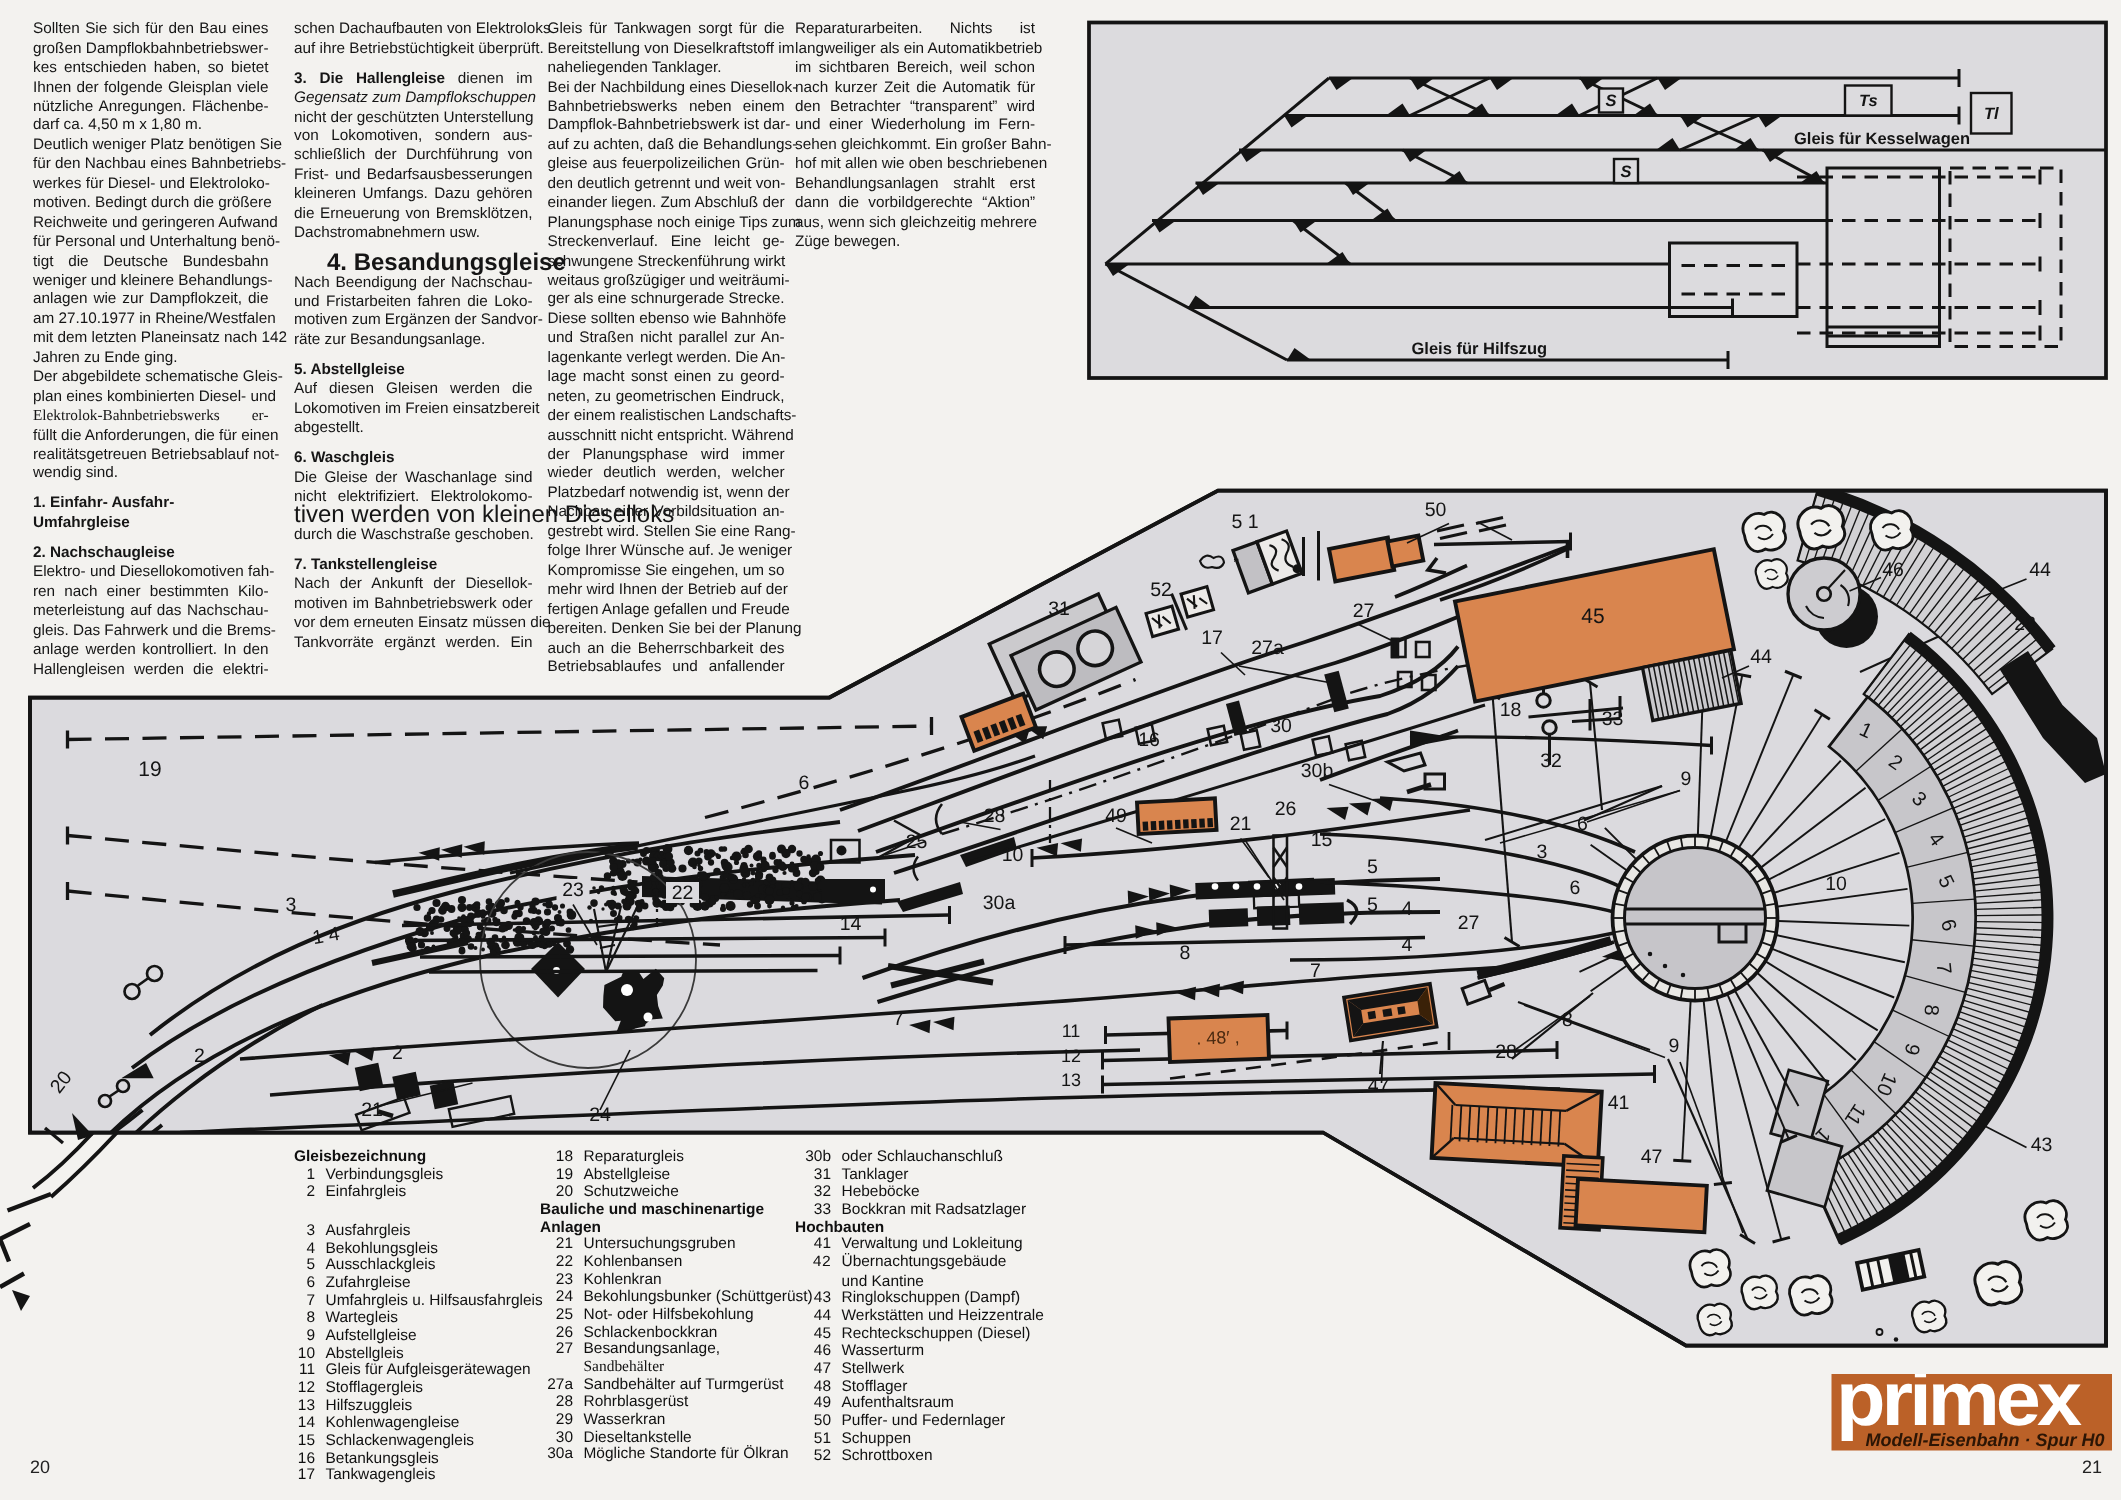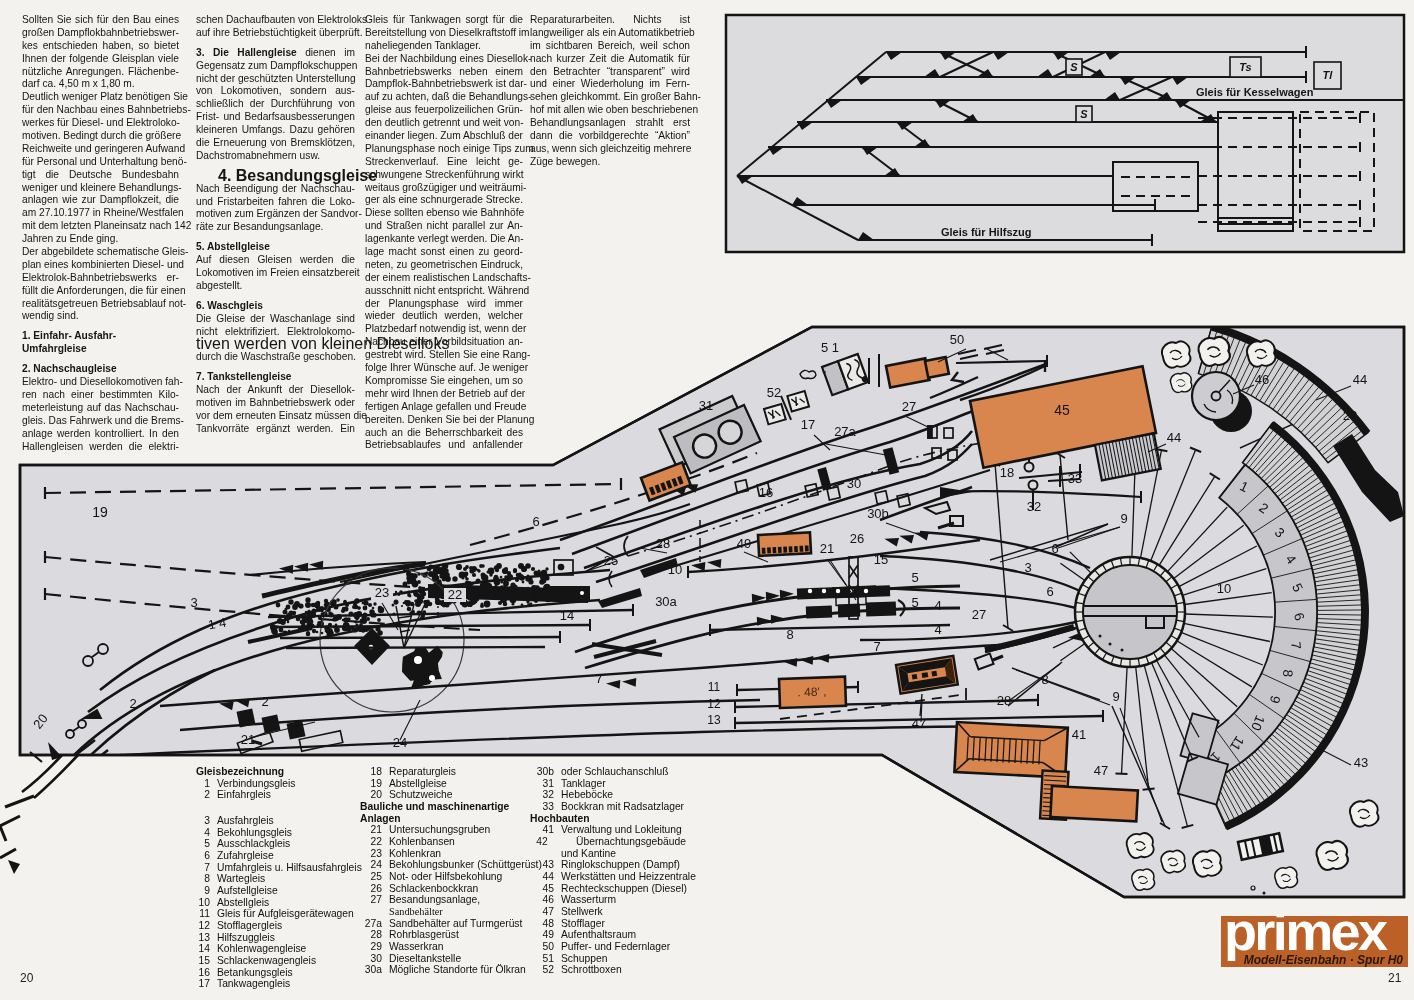--- a/index.html
+++ b/index.html
@@ -19,42 +19,42 @@
 <div style="font-size:10.2px;line-height:12.9px;height:12.9px;white-space:nowrap;text-align:justify;text-align-last:justify;overflow:visible;color:#151515;">Reichweite und geringeren Aufwand</div>
 <div style="font-size:10.2px;line-height:12.9px;height:12.9px;white-space:nowrap;text-align:justify;text-align-last:justify;overflow:visible;color:#151515;">für Personal und Unterhaltung benö-</div>
 <div style="font-size:10.2px;line-height:12.9px;height:12.9px;white-space:nowrap;text-align:justify;text-align-last:justify;overflow:visible;color:#151515;">tigt die Deutsche Bundesbahn</div>
 <div style="font-size:10.2px;line-height:12.9px;height:12.9px;white-space:nowrap;text-align:justify;text-align-last:justify;overflow:visible;color:#151515;">weniger und kleinere Behandlungs-</div>
 <div style="font-size:10.2px;line-height:12.9px;height:12.9px;white-space:nowrap;text-align:justify;text-align-last:justify;overflow:visible;color:#151515;">anlagen wie zur Dampflokzeit, die</div>
 <div style="font-size:10.2px;line-height:12.9px;height:12.9px;white-space:nowrap;text-align:justify;text-align-last:justify;overflow:visible;color:#151515;">am 27.10.1977 in Rheine/Westfalen</div>
 <div style="font-size:10.2px;line-height:12.9px;height:12.9px;white-space:nowrap;text-align:justify;text-align-last:justify;overflow:visible;color:#151515;">mit dem letzten Planeinsatz nach 142</div>
 <div style="font-size:10.2px;line-height:12.9px;height:12.9px;white-space:nowrap;text-align:left;text-align-last:left;overflow:visible;color:#151515;">Jahren zu Ende ging.</div>
 <div style="font-size:10.2px;line-height:12.9px;height:12.9px;white-space:nowrap;text-align:justify;text-align-last:justify;overflow:visible;color:#151515;">Der abgebildete schematische Gleis-</div>
 <div style="font-size:10.2px;line-height:12.9px;height:12.9px;white-space:nowrap;text-align:justify;text-align-last:justify;overflow:visible;color:#151515;">plan eines kombinierten Diesel- und</div>
-<div style="font-size:10.2px;line-height:12.9px;height:12.9px;white-space:nowrap;text-align:justify;text-align-last:justify;overflow:visible;color:#151515;">Elektrolok-Bahnbetriebswerks er-</div>
+<div style="font-size:10.2px;line-height:12.9px;height:12.9px;white-space:nowrap;text-align:justify;text-align-last:justify;overflow:visible;color:#151515;font-family:Liberation Serif, serif;">Elektrolok-Bahnbetriebswerks er-</div>
 <div style="font-size:10.2px;line-height:12.9px;height:12.9px;white-space:nowrap;text-align:justify;text-align-last:justify;overflow:visible;color:#151515;">füllt die Anforderungen, die für einen</div>
 <div style="font-size:10.2px;line-height:12.9px;height:12.9px;white-space:nowrap;text-align:justify;text-align-last:justify;overflow:visible;color:#151515;">realitätsgetreuen Betriebsablauf not-</div>
 <div style="font-size:10.2px;line-height:12.9px;height:12.9px;white-space:nowrap;text-align:left;text-align-last:left;overflow:visible;color:#151515;">wendig sind.</div>
 <div style="height:7.0px"></div>
 <div style="font-size:10.2px;line-height:12.9px;height:12.9px;white-space:nowrap;text-align:left;text-align-last:left;overflow:visible;color:#151515;"><b>1. Einfahr- Ausfahr-</b></div>
 <div style="font-size:10.2px;line-height:12.9px;height:12.9px;white-space:nowrap;text-align:left;text-align-last:left;overflow:visible;color:#151515;"><b>Umfahrgleise</b></div>
 <div style="height:7.0px"></div>
 <div style="font-size:10.2px;line-height:12.9px;height:12.9px;white-space:nowrap;text-align:left;text-align-last:left;overflow:visible;color:#151515;"><b>2. Nachschaugleise</b></div>
 <div style="font-size:10.2px;line-height:12.9px;height:12.9px;white-space:nowrap;text-align:justify;text-align-last:justify;overflow:visible;color:#151515;">Elektro- und Diesellokomotiven fah-</div>
 <div style="font-size:10.2px;line-height:12.9px;height:12.9px;white-space:nowrap;text-align:justify;text-align-last:justify;overflow:visible;color:#151515;">ren nach einer bestimmten Kilo-</div>
 <div style="font-size:10.2px;line-height:12.9px;height:12.9px;white-space:nowrap;text-align:justify;text-align-last:justify;overflow:visible;color:#151515;">meterleistung auf das Nachschau-</div>
 <div style="font-size:10.2px;line-height:12.9px;height:12.9px;white-space:nowrap;text-align:justify;text-align-last:justify;overflow:visible;color:#151515;">gleis. Das Fahrwerk und die Brems-</div>
 <div style="font-size:10.2px;line-height:12.9px;height:12.9px;white-space:nowrap;text-align:justify;text-align-last:justify;overflow:visible;color:#151515;">anlage werden kontrolliert. In den</div>
 <div style="font-size:10.2px;line-height:12.9px;height:12.9px;white-space:nowrap;text-align:justify;text-align-last:justify;overflow:visible;color:#151515;">Hallengleisen werden die elektri-</div>
 </div>
 <div style="position:absolute;left:196px;top:14px;width:159px;">
 <div style="font-size:10.2px;line-height:12.9px;height:12.9px;white-space:nowrap;text-align:justify;text-align-last:justify;overflow:visible;color:#151515;">schen Dachaufbauten von Elektroloks</div>
 <div style="font-size:10.2px;line-height:12.9px;height:12.9px;white-space:nowrap;text-align:left;text-align-last:left;overflow:visible;color:#151515;">auf ihre Betriebstüchtigkeit überprüft.</div>
 <div style="height:7.0px"></div>
 <div style="font-size:10.2px;line-height:12.9px;height:12.9px;white-space:nowrap;text-align:justify;text-align-last:justify;overflow:visible;color:#151515;"><b>3. Die Hallengleise</b> dienen im</div>
-<div style="font-size:10.2px;line-height:12.9px;height:12.9px;white-space:nowrap;text-align:justify;text-align-last:justify;overflow:visible;color:#151515;">Gegensatz zum Dampflokschuppen</div>
+<div style="font-size:10.2px;line-height:12.9px;height:12.9px;white-space:nowrap;text-align:justify;text-align-last:justify;overflow:visible;color:#151515;font-style:italic;">Gegensatz zum Dampflokschuppen</div>
 <div style="font-size:10.2px;line-height:12.9px;height:12.9px;white-space:nowrap;text-align:justify;text-align-last:justify;overflow:visible;color:#151515;">nicht der geschützten Unterstellung</div>
 <div style="font-size:10.2px;line-height:12.9px;height:12.9px;white-space:nowrap;text-align:justify;text-align-last:justify;overflow:visible;color:#151515;">von Lokomotiven, sondern aus-</div>
 <div style="font-size:10.2px;line-height:12.9px;height:12.9px;white-space:nowrap;text-align:justify;text-align-last:justify;overflow:visible;color:#151515;">schließlich der Durchführung von</div>
 <div style="font-size:10.2px;line-height:12.9px;height:12.9px;white-space:nowrap;text-align:justify;text-align-last:justify;overflow:visible;color:#151515;">Frist- und Bedarfsausbesserungen</div>
 <div style="font-size:10.2px;line-height:12.9px;height:12.9px;white-space:nowrap;text-align:justify;text-align-last:justify;overflow:visible;color:#151515;">kleineren Umfangs. Dazu gehören</div>
 <div style="font-size:10.2px;line-height:12.9px;height:12.9px;white-space:nowrap;text-align:justify;text-align-last:justify;overflow:visible;color:#151515;">die Erneuerung von Bremsklötzen,</div>
 <div style="font-size:10.2px;line-height:12.9px;height:12.9px;white-space:nowrap;text-align:left;text-align-last:left;overflow:visible;color:#151515;">Dachstromabnehmern usw.</div>
 <div style="height:7.0px"></div>
 <div style="font-size:16px;line-height:12.9px;height:12.9px;white-space:nowrap;text-align:left;text-align-last:left;overflow:visible;color:#151515;margin-left:22px;"><b>4. Besandungsgleise</b></div>
 <div style="font-size:10.2px;line-height:12.9px;height:12.9px;white-space:nowrap;text-align:justify;text-align-last:justify;overflow:visible;color:#151515;">Nach Beendigung der Nachschau-</div>
@@ -169,21 +169,21 @@
 <div style="white-space:nowrap;"><span style="display:inline-block;width:22px;text-align:right;margin-right:7px;">30</span>Dieseltankstelle</div>
 <div style="white-space:nowrap;"><span style="display:inline-block;width:22px;text-align:right;margin-right:7px;">30a</span>Mögliche Standorte für Ölkran</div>
 </div>
 <div style="position:absolute;left:530px;top:766px;font-size:10.3px;line-height:11.65px;color:#101010;">
 <div style="white-space:nowrap;"><span style="display:inline-block;width:24px;text-align:right;margin-right:7px;">30b</span>oder Schlauchanschluß</div>
 <div style="white-space:nowrap;"><span style="display:inline-block;width:24px;text-align:right;margin-right:7px;">31</span>Tanklager</div>
 <div style="white-space:nowrap;"><span style="display:inline-block;width:24px;text-align:right;margin-right:7px;">32</span>Hebeböcke</div>
 <div style="white-space:nowrap;"><span style="display:inline-block;width:24px;text-align:right;margin-right:7px;">33</span>Bockkran mit Radsatzlager</div>
 <div style="font-weight:bold;white-space:nowrap;">Hochbauten</div>
 <div style="white-space:nowrap;"><span style="display:inline-block;width:24px;text-align:right;margin-right:7px;">41</span>Verwaltung und Lokleitung</div>
-<div style="white-space:nowrap;"><span style="display:inline-block;width:24px;text-align:center;margin-right:22px;">42</span>Übernachtungsgebäude</div>
+<div style="white-space:nowrap;"><span style="display:inline-block;width:24px;text-align:right;margin-right:7px;font-family:Liberation Mono, monospace;">42</span>Übernachtungsgebäude</div>
 <div style="white-space:nowrap;"><span style="display:inline-block;width:24px;text-align:right;margin-right:7px;"></span>und Kantine</div>
 <div style="white-space:nowrap;"><span style="display:inline-block;width:24px;text-align:right;margin-right:7px;">43</span>Ringlokschuppen (Dampf)</div>
 <div style="white-space:nowrap;"><span style="display:inline-block;width:24px;text-align:right;margin-right:7px;">44</span>Werkstätten und Heizzentrale</div>
 <div style="white-space:nowrap;"><span style="display:inline-block;width:24px;text-align:right;margin-right:7px;">45</span>Rechteckschuppen (Diesel)</div>
 <div style="white-space:nowrap;"><span style="display:inline-block;width:24px;text-align:right;margin-right:7px;">46</span>Wasserturm</div>
 <div style="white-space:nowrap;"><span style="display:inline-block;width:24px;text-align:right;margin-right:7px;">47</span>Stellwerk</div>
 <div style="white-space:nowrap;"><span style="display:inline-block;width:24px;text-align:right;margin-right:7px;">48</span>Stofflager</div>
 <div style="white-space:nowrap;"><span style="display:inline-block;width:24px;text-align:right;margin-right:7px;">49</span>Aufenthaltsraum</div>
 <div style="white-space:nowrap;"><span style="display:inline-block;width:24px;text-align:right;margin-right:7px;">50</span>Puffer- und Federnlager</div>
 <div style="white-space:nowrap;"><span style="display:inline-block;width:24px;text-align:right;margin-right:7px;">51</span>Schuppen</div>

